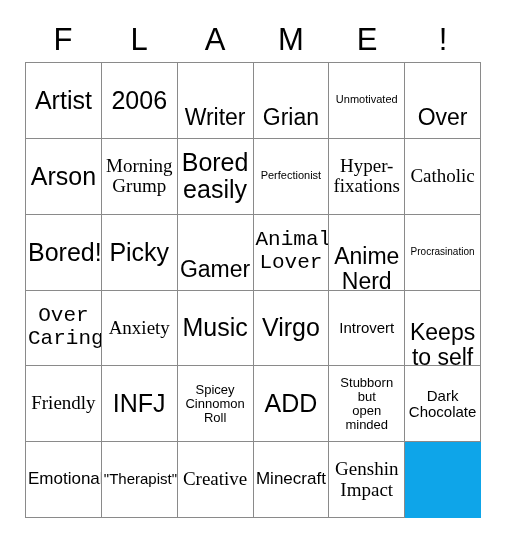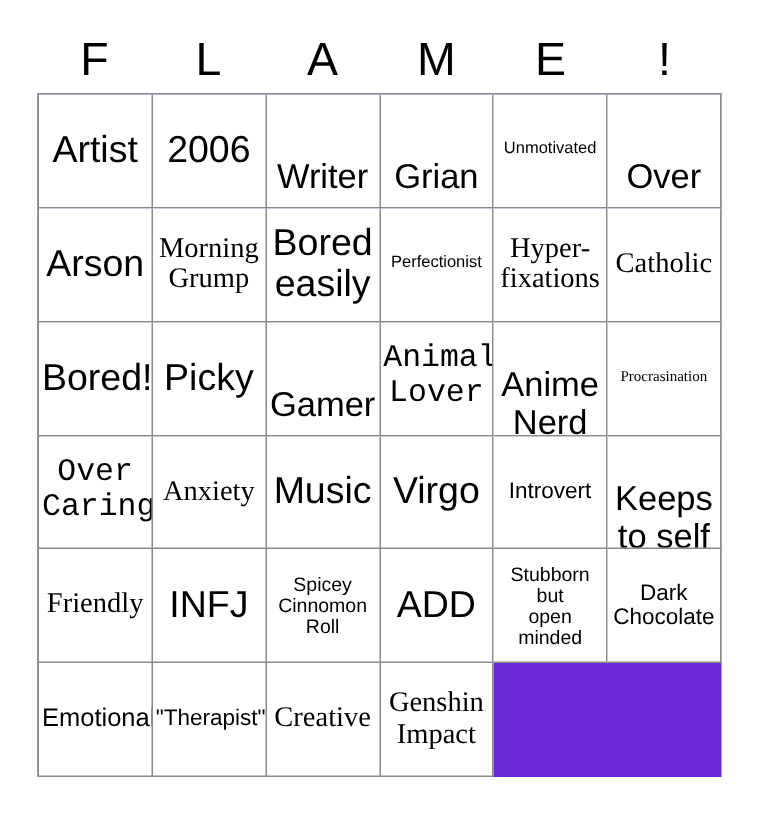--- a/index.html
+++ b/index.html
@@ -44,21 +44,21 @@
     left: 25px;
     top: 62px;
     width: 456px;
     height: 456px;
     display: grid;
     grid-template-columns: repeat(6, 1fr);
     grid-template-rows: repeat(6, 1fr);
     border-top: 1px solid #8a8a8a;
     border-left: 1px solid #8a8a8a;
     box-sizing: border-box;
-    background: #6d28d9;
+    background: #0ea5e9;
   }
   .cell {
     border-right: 1px solid #8a8a8a;
     border-bottom: 1px solid #8a8a8a;
     box-sizing: border-box;
     display: flex;
     align-items: center;
     justify-content: center;
     text-align: center;
     padding: 1px 2px;
@@ -74,21 +74,21 @@
   }
   
   .t-xxl .cell-text { font-size: 25px; }
   .t-xl  .cell-text { font-size: 23px; margin-top: 34px; }
   .t-lg  .cell-text { font-size: 21px; font-family: Liberation Mono, monospace; }
   .t-md  .cell-text { font-size: 19px; font-family: Liberation Serif, serif; }
   .t-sm  .cell-text { font-size: 17px; }
   .t-xs  .cell-text { font-size: 15px; }
   .t-xxs .cell-text { font-size: 13px; }
   .t-tiny .cell-text { font-size: 11px; }
-  .t-micro .cell-text { font-size: 10px; font-family: Liberation Serif, serif; }
+  .t-micro .cell-text { font-size: 10px; }
 </style>
 </head>
 <body>
 
 <div id="card">
 
   <div id="header-row">
     <div class="header-letter">F</div>
     <div class="header-letter">L</div>
     <div class="header-letter">A</div>
@@ -209,19 +209,22 @@
       </div>
     <div class="cell t-sm">
         <span class="cell-text">Emotional</span>
       </div>
     <div class="cell t-xs">
         <span class="cell-text">"Therapist"</span>
       </div>
     <div class="cell t-md">
         <span class="cell-text">Creative</span>
       </div>
+    <div class="cell t-sm">
+        <span class="cell-text">Minecraft</span>
+      </div>
     <div class="cell t-md">
         <span class="cell-text">Genshin
 Impact</span>
       </div>
 
   </div>
 </div>
 
 </body></html>

